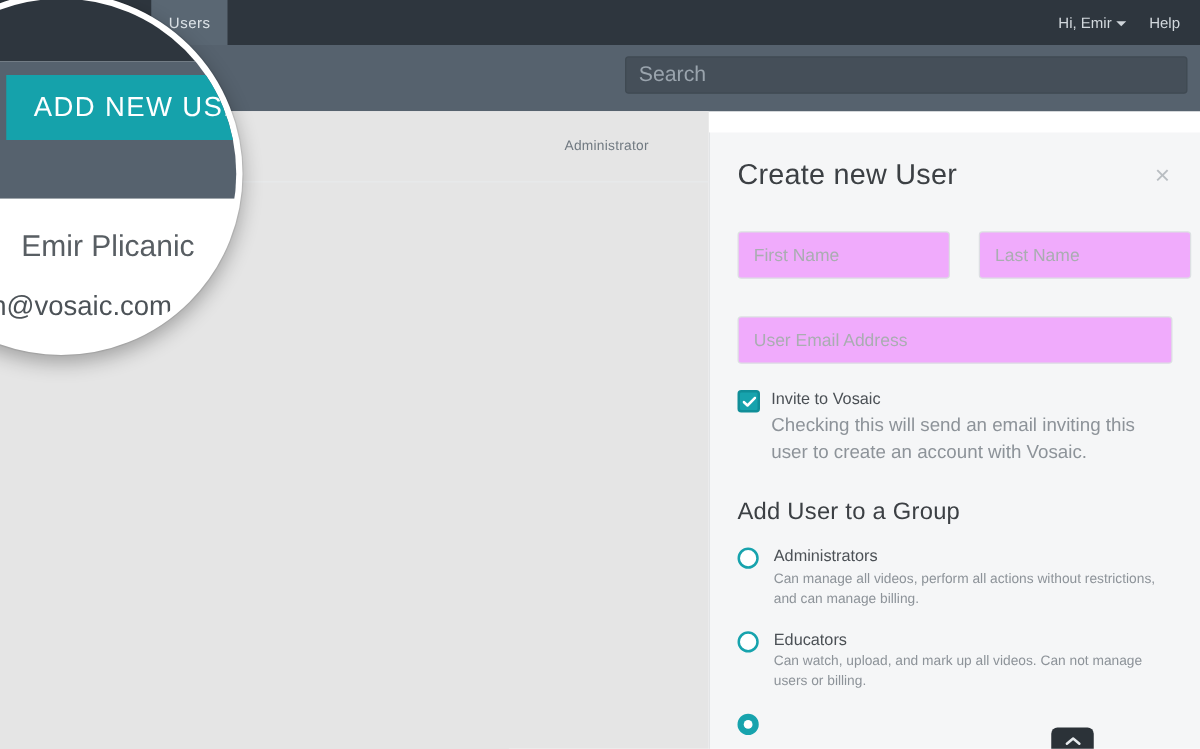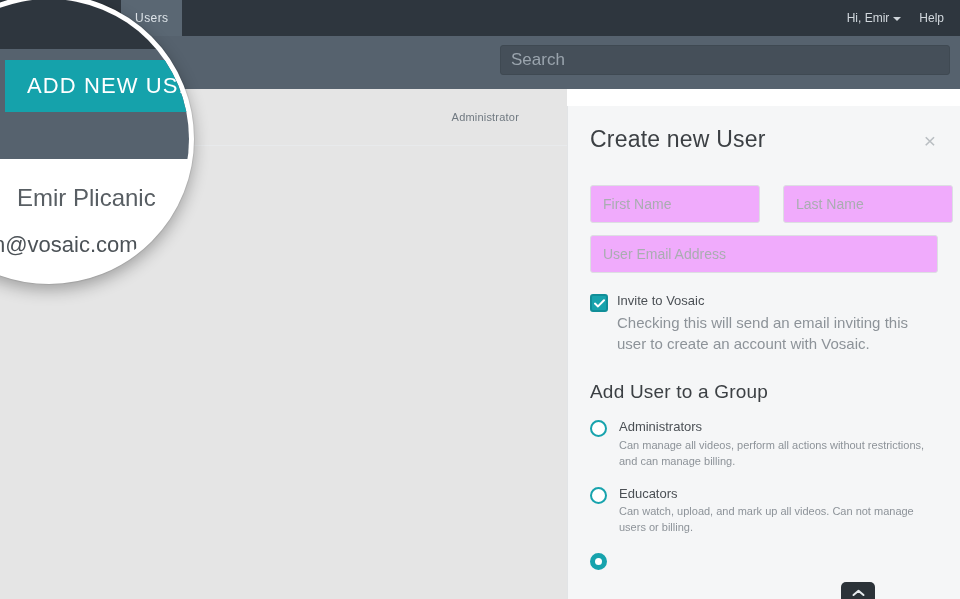--- a/index.html
+++ b/index.html
@@ -90,21 +90,21 @@
     padding: 4px 2px 4px 10px; font-family: "Liberation Sans", sans-serif;
   }
   .row2 { display: flex; gap: 23px; margin-top: 30px; }
   .fld {
     height: 38px; background: #f0abfc; border: 1px solid #dcdfe2; border-radius: 3px;
     font-size: 14px; color: #4b5055; padding: 0 12px; outline: none;
     font-family: "Liberation Sans", sans-serif;
   }
   .fld::placeholder { color: #a9adb1; }
   .fld-half { width: 170px; }
-  .fld-full { width: 100%; margin-top: 12px; }
+  .fld-full { width: 100%; margin-top: 30px; }
 
   .check-row { display: flex; gap: 9px; margin-top: 20px; align-items: flex-start; }
   .checkbox {
     width: 18px; height: 18px; flex: 0 0 18px; border-radius: 3px;
     background: #17a3ad; border: 2px solid #108e98; margin-top: 1px;
     display: flex; align-items: center; justify-content: center; cursor: pointer;
   }
   .checkbox svg { display: block; }
   .check-text { max-width: 330px; }
   .check-label { font-size: 13px; color: #4b5055; line-height: 1.2; }

